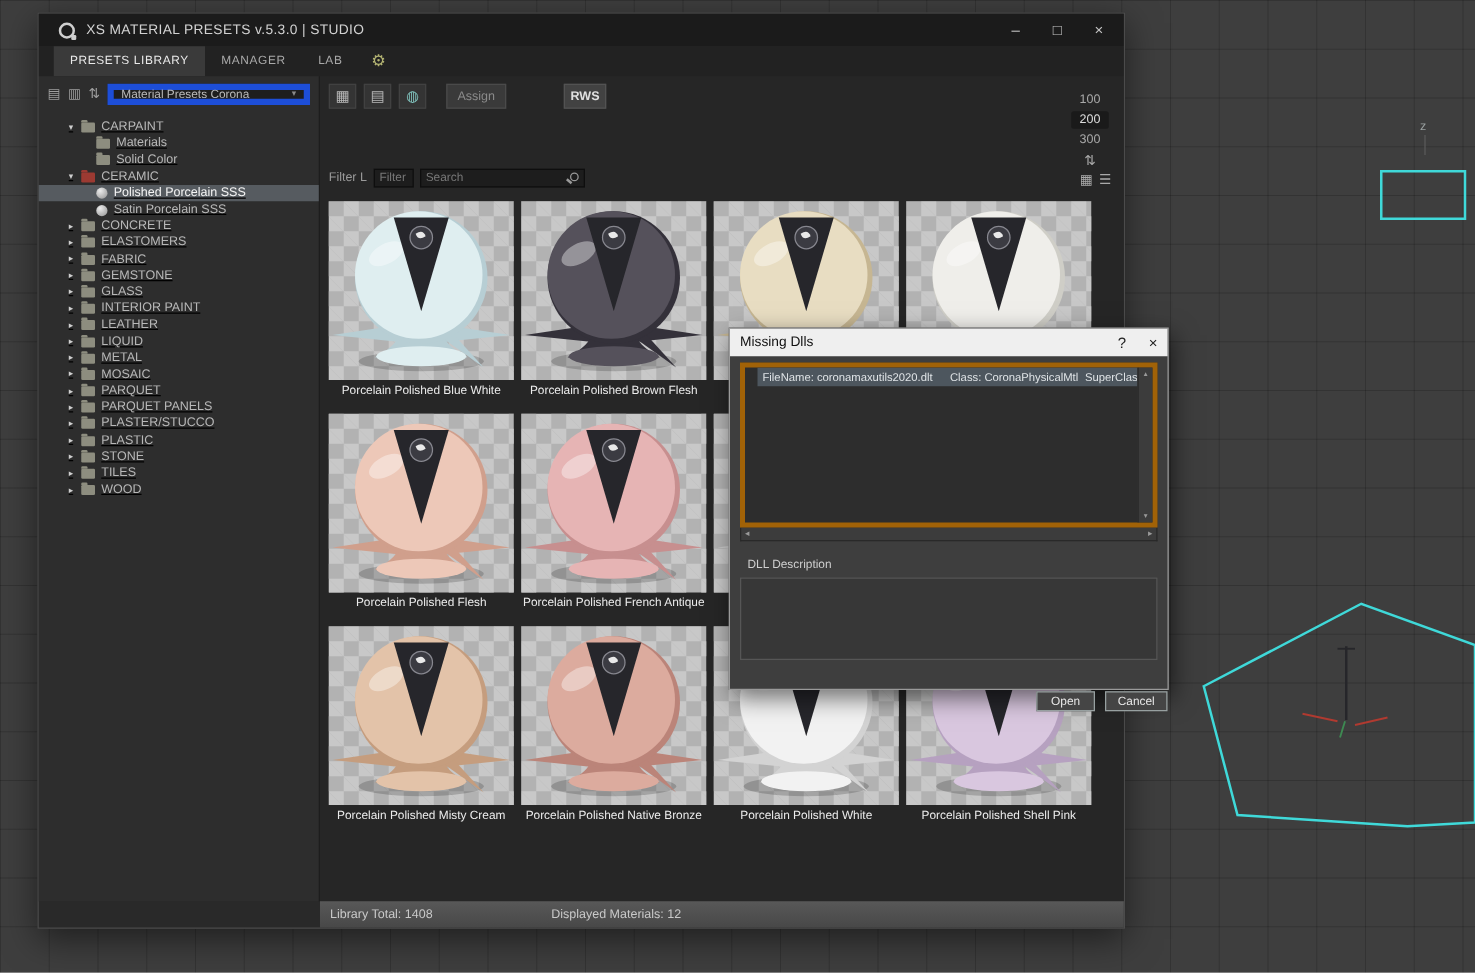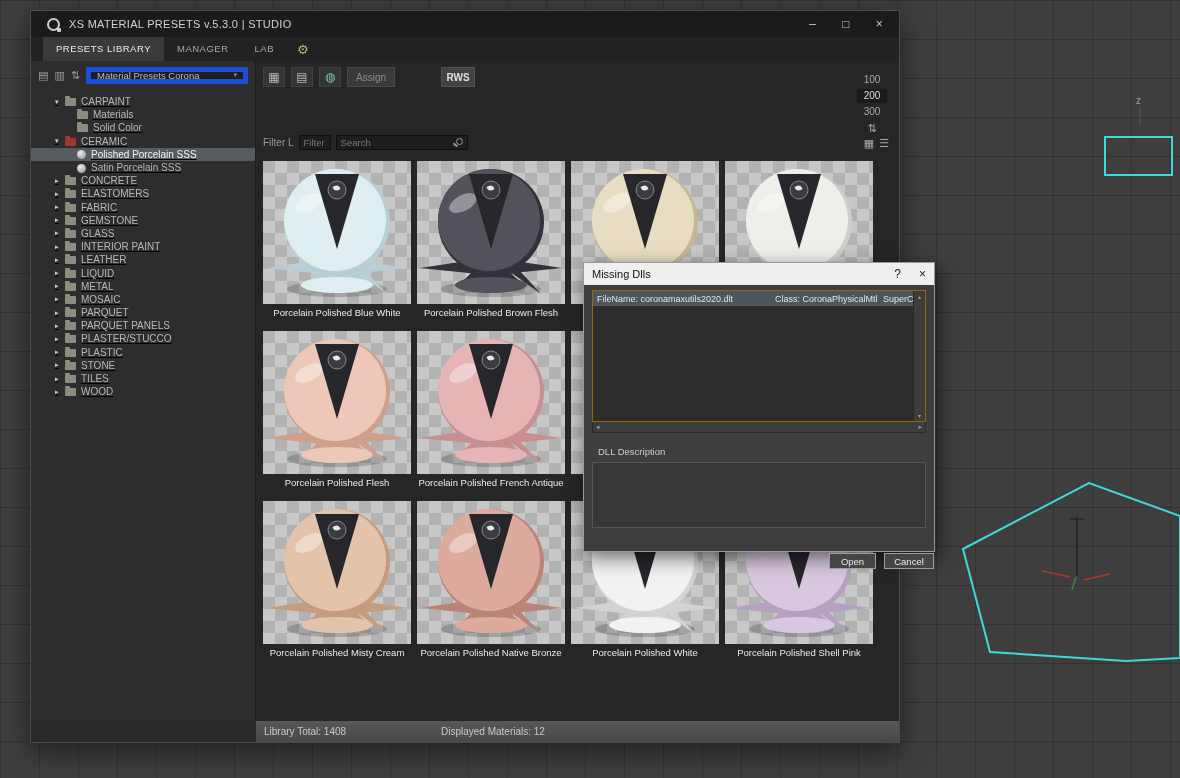--- a/index.html
+++ b/index.html
@@ -60,21 +60,21 @@
   .k-preset .tree-ico::before { display:none; }
 
   
   .content { flex:1; position:relative; background:#262626; }
 
   .ctoolbar { position:absolute; top:3px; left:0; height:26px; display:flex;
     align-items:center; gap:6px; padding-left:7px; }
   .tbtn { width:22px; height:20px; display:flex; align-items:center; justify-content:center;
     color:#b9b9b9; background:#343434; border:1px solid #414141; font-size:12px; }
   .tbtn.accent { color:#83c7c1; }
-  .assign-btn { margin-left:0; width:48px; height:20px; background:#3a3a3a;
+  .assign-btn { margin-left:10px; width:48px; height:20px; background:#3a3a3a;
     border:1px solid #4a4a4a; color:#8b8b8b; font-size:10px;
     display:flex; align-items:center; justify-content:center; }
   .rws-btn { margin-left:40px; width:34px; height:20px; background:#424242;
     border:1px solid #525252; color:#e0e0e0; font-size:10px; font-weight:bold;
     display:flex; align-items:center; justify-content:center; }
 
   .size-col { position:absolute; top:12px; right:12px; width:30px; display:flex;
     flex-direction:column; gap:2px; text-align:center; }
   .size-btn { height:14px; line-height:14px; font-size:10px; color:#a9a9a9; border-radius:2px; }
   .size-btn.active { background:#1a1a1a; color:#dcdcdc; }
@@ -115,26 +115,26 @@
   
   .dialog { position:absolute; left:583px; top:262px; width:352px; height:290px;
     background:#3e3e3e; border:1px solid #9a9a9a; z-index:40;
     box-shadow:3px 6px 18px rgba(0,0,0,.55); }
   .dlg-title { height:22px; background:#efefef; color:#111; font-size:11px;
     display:flex; align-items:center; padding:0 8px; }
   .dlg-title .t { flex:1; }
   .dlg-help, .dlg-close { color:#222; font-size:12px; margin-left:18px; }
   .dlg-body { position:absolute; top:22px; left:0; right:0; bottom:0; padding:5px 8px; }
   .dlg-list { position:relative; height:132px; background:#2d2d2d;
-    border:1px solid #a16207; overflow:hidden; }
+    border:4px solid #a16207; overflow:hidden;padding-left:10px; }
   .dlg-row { display:flex; height:15px; align-items:center; background:#4d565e;
     color:#e0e4e7; font-size:9px; padding-left:4px; white-space:nowrap;
     margin-right:12px; }
   .dlg-row .f1 { width:150px; overflow:hidden; }
-  .dlg-row .f2 { width:108px; overflow:hidden;margin-left:28px; }
+  .dlg-row .f2 { width:108px; overflow:hidden; }
   .dlg-row .f3 { flex:1; overflow:hidden; }
   .dlg-vscroll { position:absolute; top:0; right:0; bottom:0; width:12px; background:#3c3c3c;
     border-left:1px solid #292929; display:flex; flex-direction:column;
     justify-content:space-between; align-items:center; font-size:6px; color:#9a9a9a;
     padding:2px 0; }
   .dlg-hscroll { height:11px; background:#3c3c3c; border:1px solid #292929; border-top:none;
     display:flex; align-items:center; justify-content:space-between; padding:0 3px;
     font-size:7px; color:#9a9a9a; }
   .dlg-desc-label { margin-top:13px; font-size:9.5px; color:#cfcfcf; padding-left:6px; }
   .dlg-desc-box { margin-top:5px; height:66px; background:#373737; border:1px solid #565656; }

